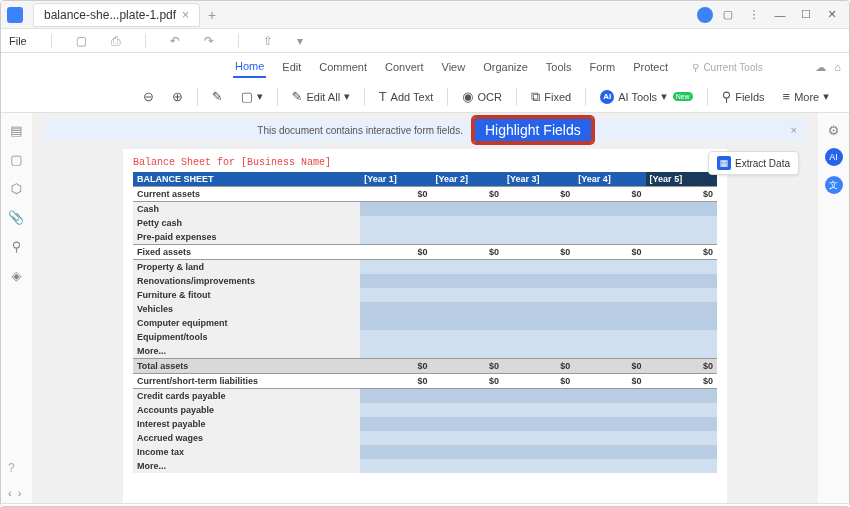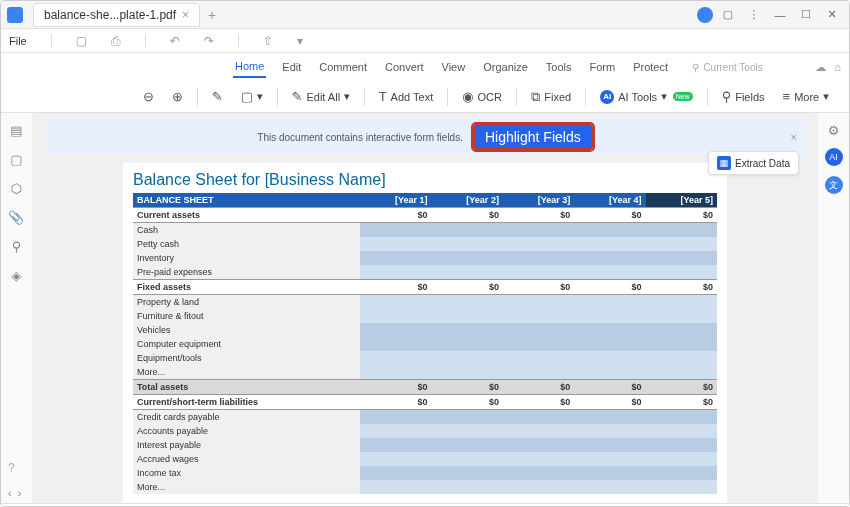--- a/index.html
+++ b/index.html
@@ -33,38 +33,38 @@
 .tool-icon { font-size: 13px; color: #555; }
 .tool-sep { width: 1px; height: 18px; background: #ddd; }
 .ai-badge { background: #2563eb; color: #fff; border-radius: 50%; width: 14px; height: 14px; display: inline-flex; align-items: center; justify-content: center; font-size: 8px; font-weight: bold; }
 .new-badge { background: #22c55e; color: #fff; border-radius: 6px; font-size: 7px; padding: 1px 3px; margin-left: 2px; }
 
 .main { display: flex; height: 390px; }
 .left-sidebar { width: 32px; background: #fafafa; border-right: 1px solid #eee; display: flex; flex-direction: column; align-items: center; padding-top: 10px; gap: 14px; }
 .sidebar-icon { color: #888; font-size: 13px; }
 
 .doc-area { flex: 1; background: #f0f0f0; position: relative; overflow: hidden; }
-.banner { background: #e8f0fe; height: 36px; display: flex; align-items: center; justify-content: center; gap: 10px; position: relative; margin: 6px 12px 0 12px; }
+.banner { background: #e8f0fe; height: 22px; display: flex; align-items: center; justify-content: center; gap: 10px; position: relative; margin: 6px 12px 0 12px; }
 .banner-text { font-size: 10px; color: #555; }
 .highlight-btn { background: #2563eb; color: #fff; padding: 3px 10px; border-radius: 3px; font-size: 14px; border: 2px solid #c0392b; outline: 2px solid #c0392b; }
 .banner-close { position: absolute; right: 8px; color: #999; }
 
 .extract-btn { position: absolute; right: 18px; top: 38px; background: #fff; border: 1px solid #ddd; border-radius: 4px; padding: 4px 8px; font-size: 10px; display: flex; align-items: center; gap: 4px; box-shadow: 0 1px 3px rgba(0,0,0,0.1); }
 .extract-icon { background: #2563eb; color: #fff; width: 14px; height: 14px; border-radius: 2px; display: flex; align-items: center; justify-content: center; font-size: 9px; }
 
 .page { background: #fff; margin: 8px 90px 0 90px; padding: 8px 10px; height: 360px; overflow: hidden; }
-.doc-title { font-size: 16px; font-weight: normal; color: #0369a1; margin-bottom: 4px; }
+.doc-title { font-size: 10px; font-weight: normal; color: #ef4444; margin-bottom: 4px; font-family: Liberation Mono, monospace; }
 table { width: 100%; border-collapse: collapse; font-size: 9px; }
 th, td { padding: 1px 4px; text-align: left; height: 12px; line-height: 12px; }
 td.num { text-align: right; }
 .hdr-row th { background: #1e5fb4; color: #fff; font-weight: bold; }
 .hdr-row th.dark { background: #1a3a5c; }
-.hdr-row th.yr { text-align: right; }
+.hdr-row th.yr { text-align: left; }
 .section-row td { background: #fff; font-weight: bold; border-top: 1px solid #999; border-bottom: 1px solid #999; }
-.item-row td:first-child { background: #f0f0f0; }
+.item-row td:first-child { background: #f0f0f0; font-weight: bold; }
 .item-row td.cell { background: #b8cce4; }
 .item-row.alt td.cell { background: #d0dff0; }
 .total-row td { background: #d9d9d9; font-weight: bold; border-top: 1px solid #999; border-bottom: 1px solid #999; }
 
 .right-sidebar { width: 32px; background: #fafafa; border-left: 1px solid #eee; display: flex; flex-direction: column; align-items: center; padding-top: 10px; gap: 10px; }
 .rs-icon { width: 18px; height: 18px; border-radius: 50%; display: flex; align-items: center; justify-content: center; font-size: 9px; color: #fff; }
 
 .statusbar { height: 24px; display: flex; align-items: center; padding: 0 10px; background: #fff; border-top: 1px solid #e0e0e0; font-size: 10px; color: #666; gap: 8px; }
 
 .bottom-help { position: absolute; left: 8px; bottom: 32px; color: #aaa; font-size: 12px; }
@@ -219,46 +219,46 @@
               <td class="cell"></td>
             </tr>
             <tr class="item-row alt">
               <td>Petty cash</td>
               <td class="cell"></td>
               <td class="cell"></td>
               <td class="cell"></td>
               <td class="cell"></td>
               <td class="cell"></td>
             </tr>
-            <tr class="item-row">
-              <td>Inventory</td>
-              <td class="cell"></td>
-              <td class="cell"></td>
-              <td class="cell"></td>
-              <td class="cell"></td>
-              <td class="cell"></td>
-            </tr>
             <tr class="item-row alt">
               <td>Pre-paid expenses</td>
               <td class="cell"></td>
               <td class="cell"></td>
               <td class="cell"></td>
               <td class="cell"></td>
               <td class="cell"></td>
             </tr>
             <tr class="section-row">
               <td>Fixed assets</td>
               <td class="num">$0</td>
               <td class="num">$0</td>
               <td class="num">$0</td>
               <td class="num">$0</td>
               <td class="num">$0</td>
             </tr>
             <tr class="item-row alt">
               <td>Property &amp; land</td>
+              <td class="cell"></td>
+              <td class="cell"></td>
+              <td class="cell"></td>
+              <td class="cell"></td>
+              <td class="cell"></td>
+            </tr>
+            <tr class="item-row">
+              <td>Renovations/improvements</td>
               <td class="cell"></td>
               <td class="cell"></td>
               <td class="cell"></td>
               <td class="cell"></td>
               <td class="cell"></td>
             </tr>
             <tr class="item-row alt">
               <td>Furniture &amp; fitout</td>
               <td class="cell"></td>
               <td class="cell"></td>

